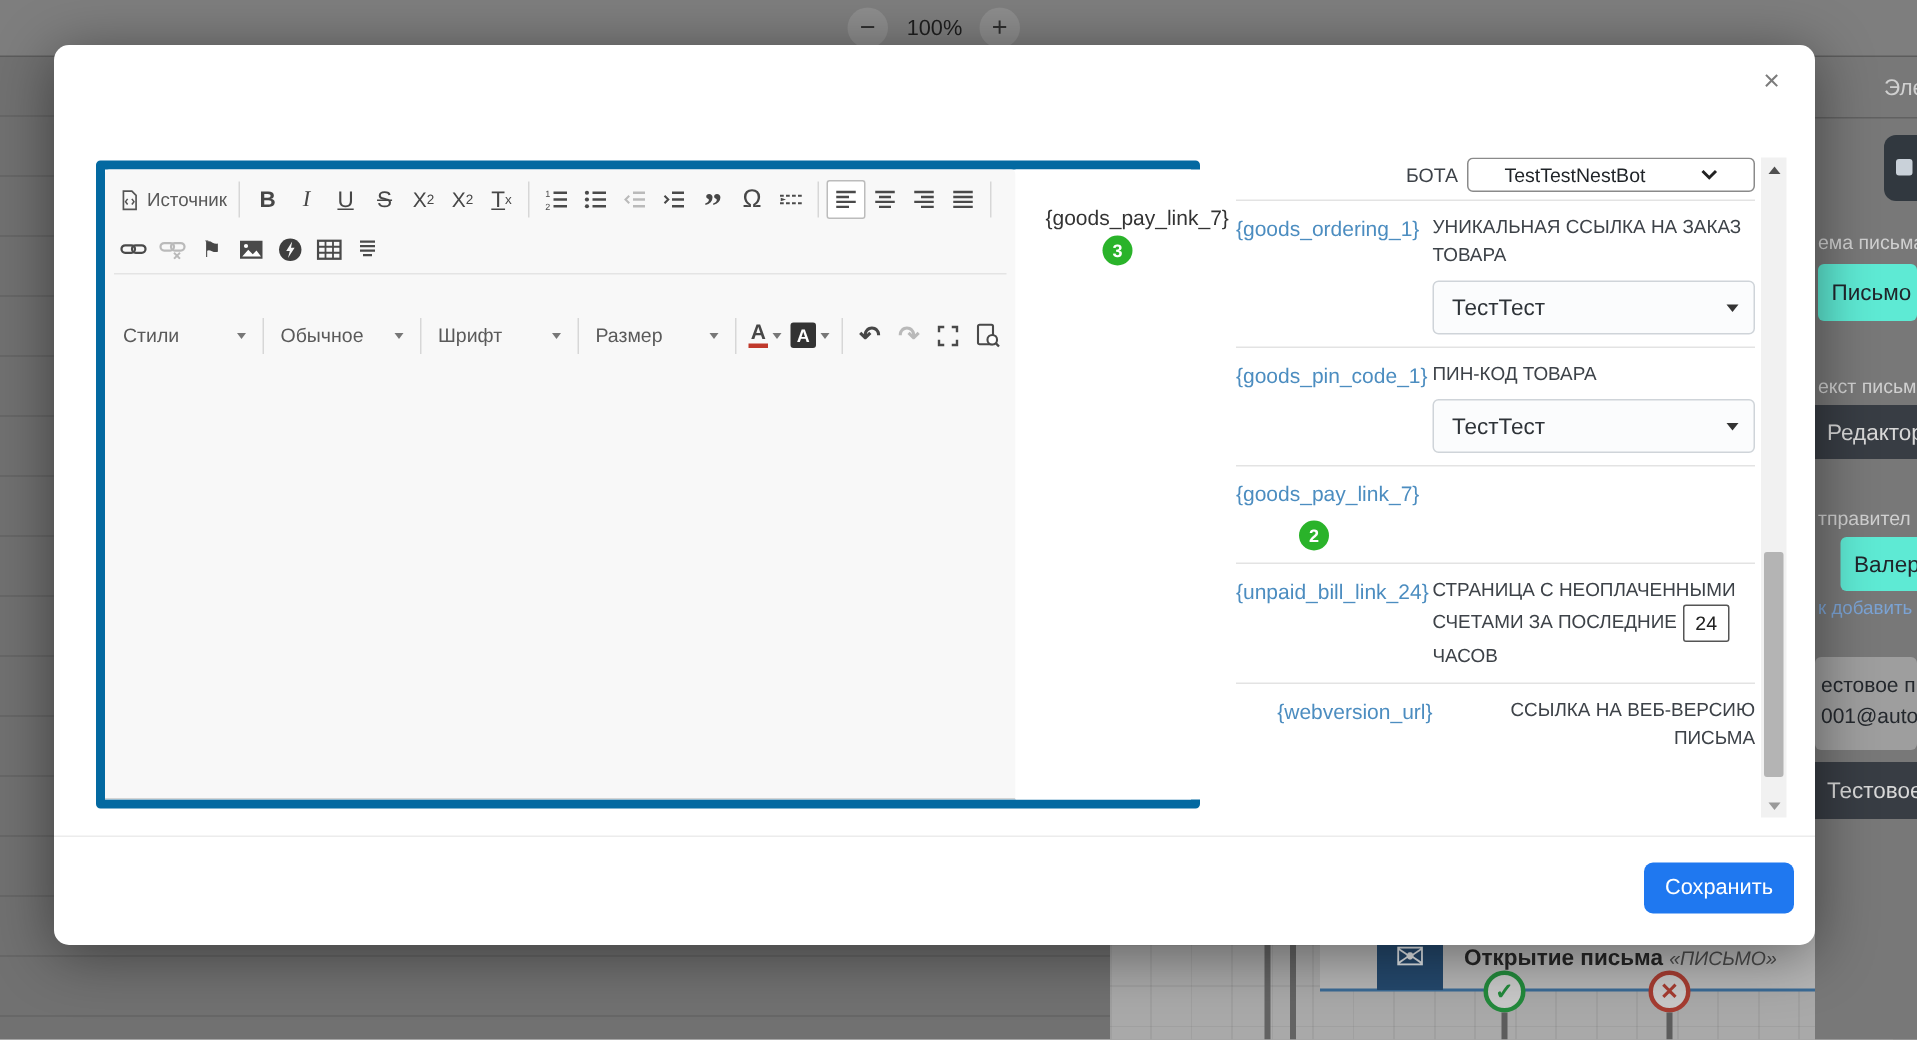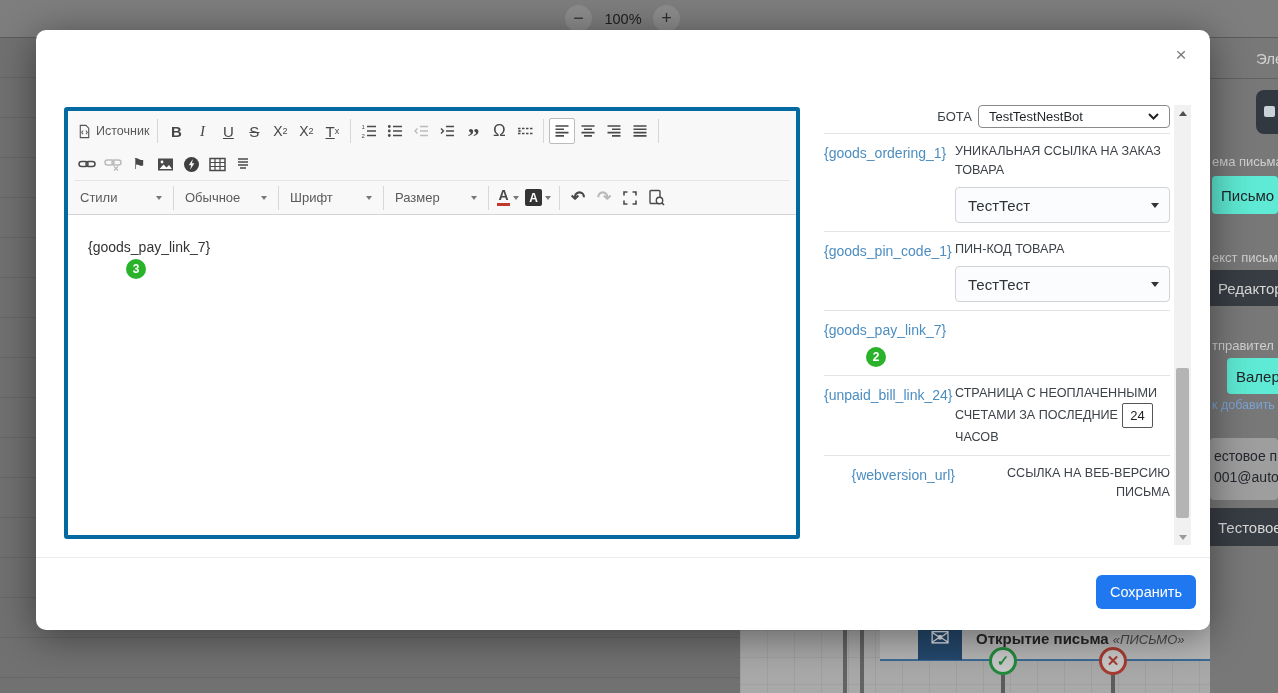--- a/index.html
+++ b/index.html
@@ -51,26 +51,26 @@
   .modal { position:absolute; left:36px; top:30px; width:1174px; height:600px; background:#ffffff;
     border-radius:10px; box-shadow:0 6px 40px rgba(0,0,0,.45); z-index:5; }
   .m-title { position:absolute; left:14px; top:18px; font-size:17.5px; color:#3a3a3a; }
   .m-close { position:absolute; right:16px; top:12px; width:26px; height:26px; border:none; background:transparent;
     color:#7c7c7c; font-size:19px; cursor:pointer; }
   .m-footline { position:absolute; left:0; top:527px; width:1174px; height:1px; background:#ececec; }
   .save-btn { position:absolute; left:1060px; top:545px; width:100px; height:34px; background:#1f78f0;
     color:#fff; border:none; border-radius:6px; font-size:14.5px; cursor:pointer; font-family:"Liberation Sans",sans-serif; }
 
   
-  .editor { position:absolute; left:28px; top:77px; width:736px; height:432px; border:4px solid #0369a1;
-    border-radius:3px; display:flex; flex-direction:column; }
+  .editor { position:absolute; left:28px; top:77px; width:736px; height:432px; border:6px solid #0369a1;
+    border-radius:3px; display:flex; flex-direction:row; }
   .tb { background:#f8f8f8; border-bottom:1px solid #d4d4d4; border-radius:3px 3px 0 0; padding:3px 6px 0 6px; }
   .trow { display:flex; align-items:center; height:34px; }
   .trow.r2 { height:33px; border-bottom:1px solid #e4e4e4; }
-  .trow.r3 { height:33px; }
+  .trow.r3 { height:33px;margin-top:24px; }
   .tbtn { min-width:26px; height:26px; display:inline-flex; align-items:center; justify-content:center;
     border:1px solid transparent; border-radius:2px; background:transparent; color:#474747; font-size:14px;
     cursor:pointer; padding:0 2px; font-family:"Liberation Sans",sans-serif; }
   .tbtn.active { background:#fff; border-color:#bcbcbc; }
   .tbtn.disabled { opacity:.35; }
   .sep { width:1px; height:24px; background:#d7d7d7; margin:0 5px; }
   .glyph-b { font-weight:bold; font-size:15px; }
   .glyph-i { font-style:italic; font-family:"Liberation Serif",serif; font-size:15px; }
   .glyph-u { text-decoration:underline; font-size:15px; }
   .glyph-s { text-decoration:line-through; font-size:15px; }
@@ -107,21 +107,21 @@
   .ed-badge { position:absolute; left:58px; top:44px; }
 
   
   .vars { position:absolute; left:788px; top:75px; width:346px; height:440px; overflow:hidden; }
   .vrow { display:flex; border-bottom:1px solid #e3e3e3; padding:8px 0; }
   .vrow:last-child { border-bottom:none;text-align:right; }
   .botrow { display:flex; justify-content:flex-end; align-items:center; height:29px; padding:0 0 6px 0;
     border-bottom:1px solid #e3e3e3; gap:6px; }
   .botlabel { font-size:13px; color:#3d4248; }
   .botselect { display:flex; align-items:center; justify-content:space-between; width:192px; height:23px;
-    border:1px solid #8a8a8a; border-radius:4px; padding:0 10px; font-size:13px; color:#1f2327; cursor:pointer; background:#fff; }
+    border:1px solid #8a8a8a; border-radius:4px; padding:0 24px; font-size:13px; color:#1f2327; cursor:pointer; background:#fff; }
   .vcol-l { width:131px; flex:0 0 auto; padding-top:2px; }
   .vcol-r { flex:1; }
   .varlink { color:#4c8dc0; font-size:14px; cursor:pointer; text-decoration:none; display:inline-block; }
   .vdesc { font-size:12.6px; color:#3d4248; line-height:19px; }
   .vselect { margin-top:7px; height:36px; width:215px; background:#fbfcfd; border:1px solid #cfd4d9; border-radius:4px;
     display:flex; align-items:center; padding:0 12px; font-size:15px; color:#2e3338; cursor:pointer; position:relative; }
   .vselect .caret { position:absolute; right:10px; border-left:4.5px solid transparent; border-right:4.5px solid transparent; border-top:5.5px solid #333; }
   .vselect .gbadge { margin-left:8px; }
   .vbadge2 { margin:8px 0 0 42px; }
   .hrs-input { width:31px; height:25px; border:1px solid #555; border-radius:2px; text-align:center; font-size:13px;

